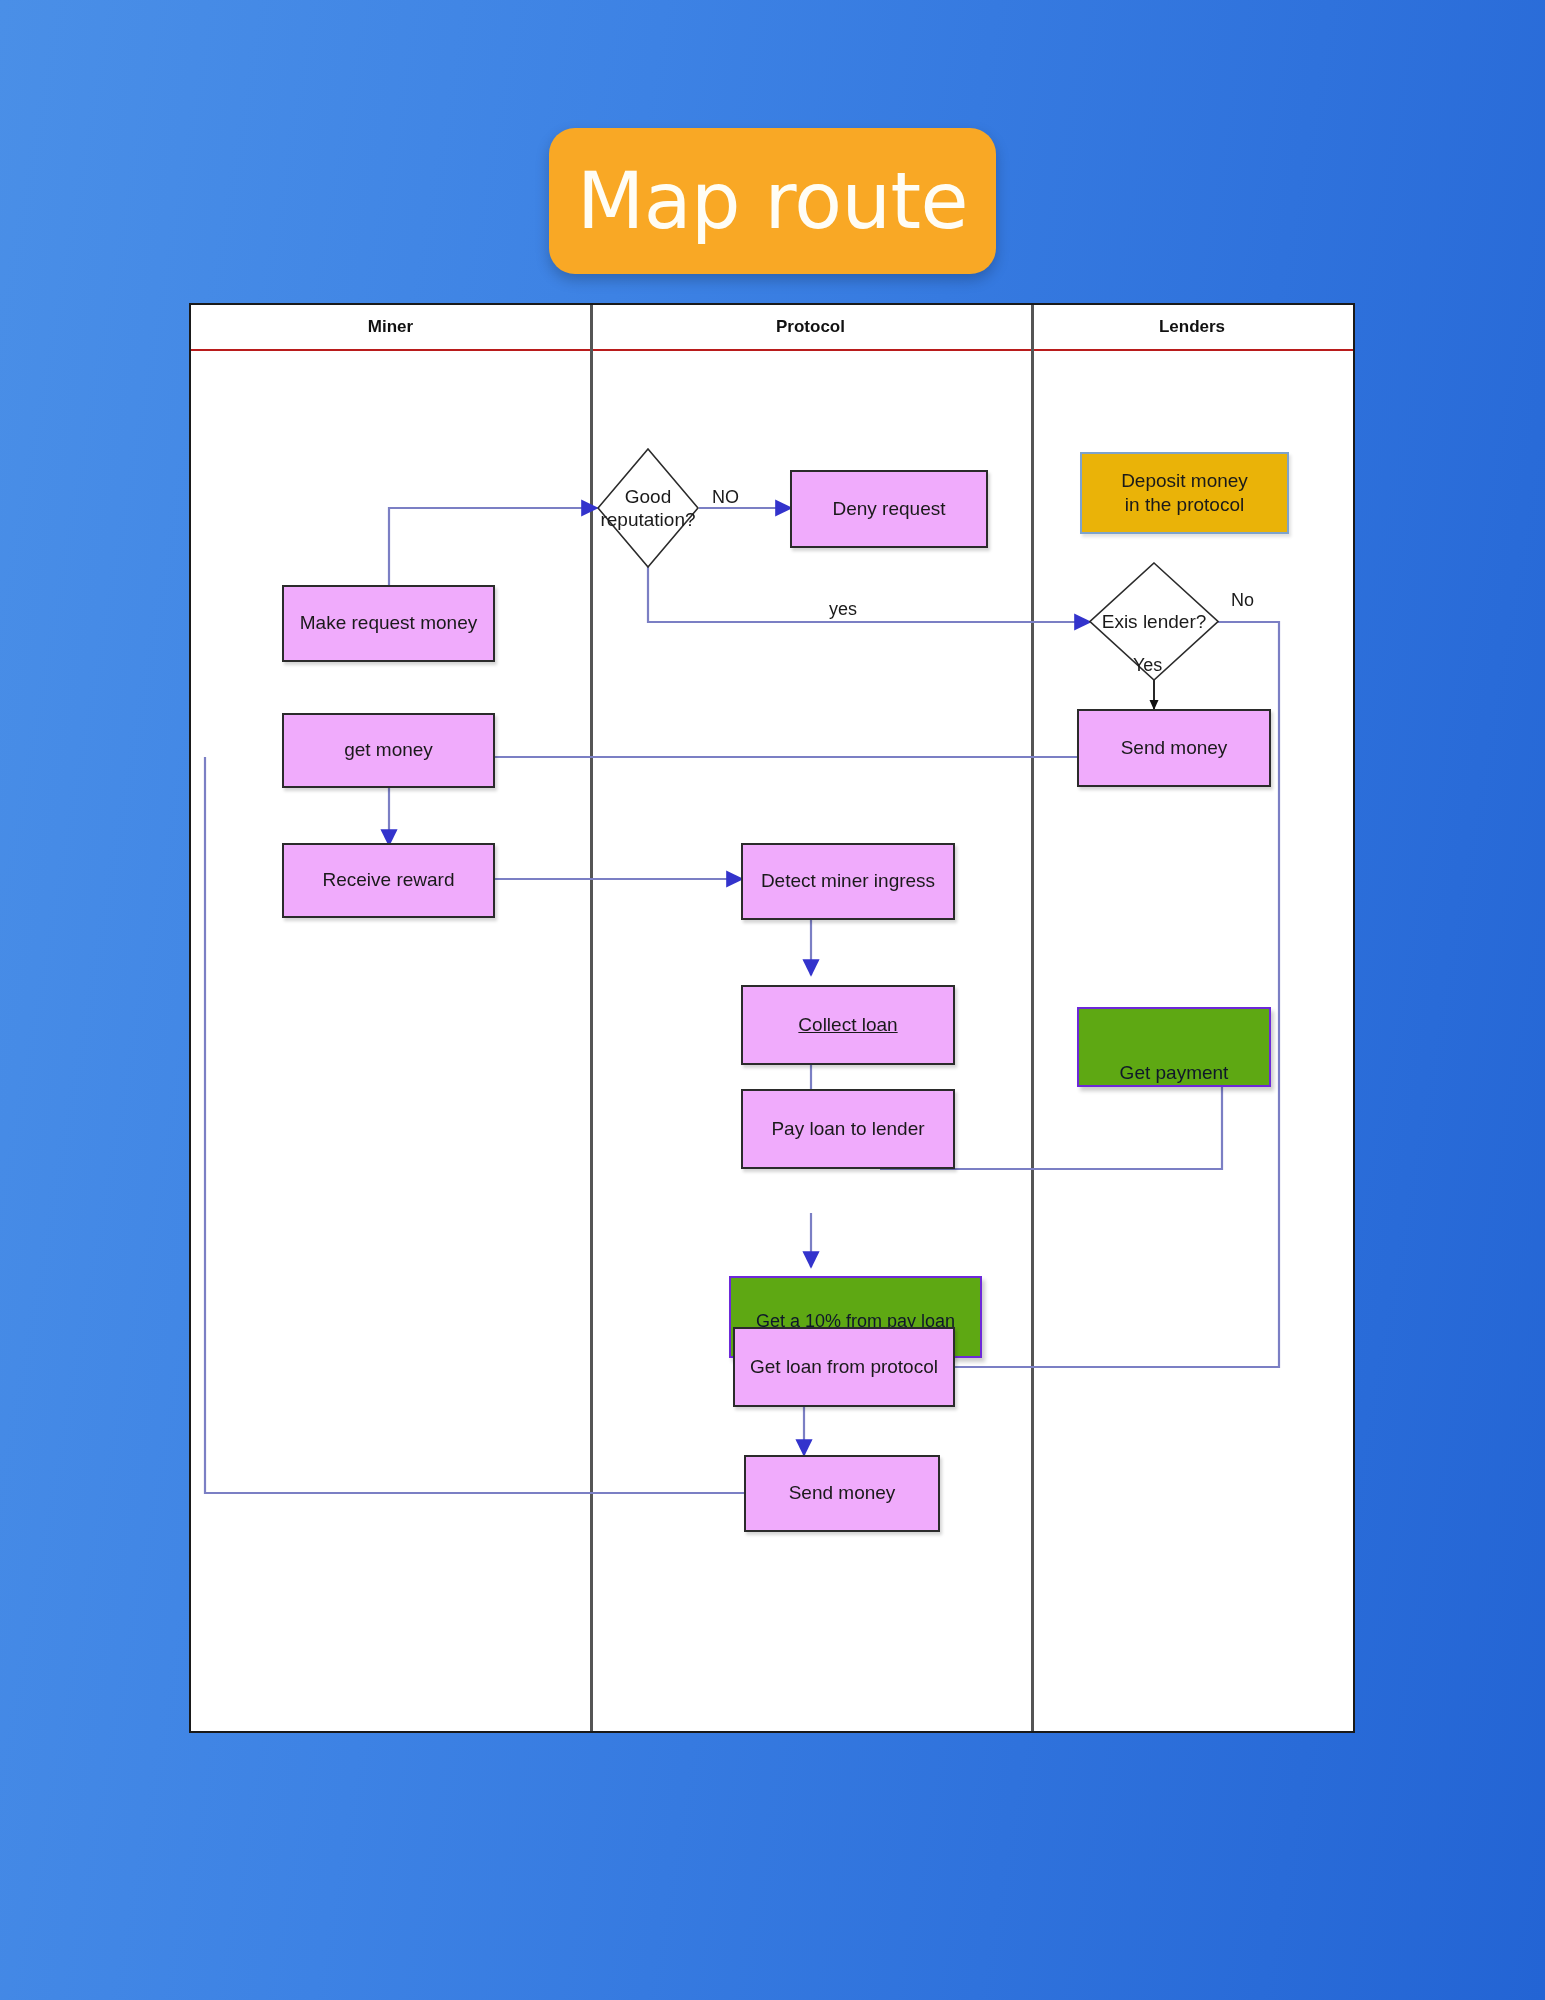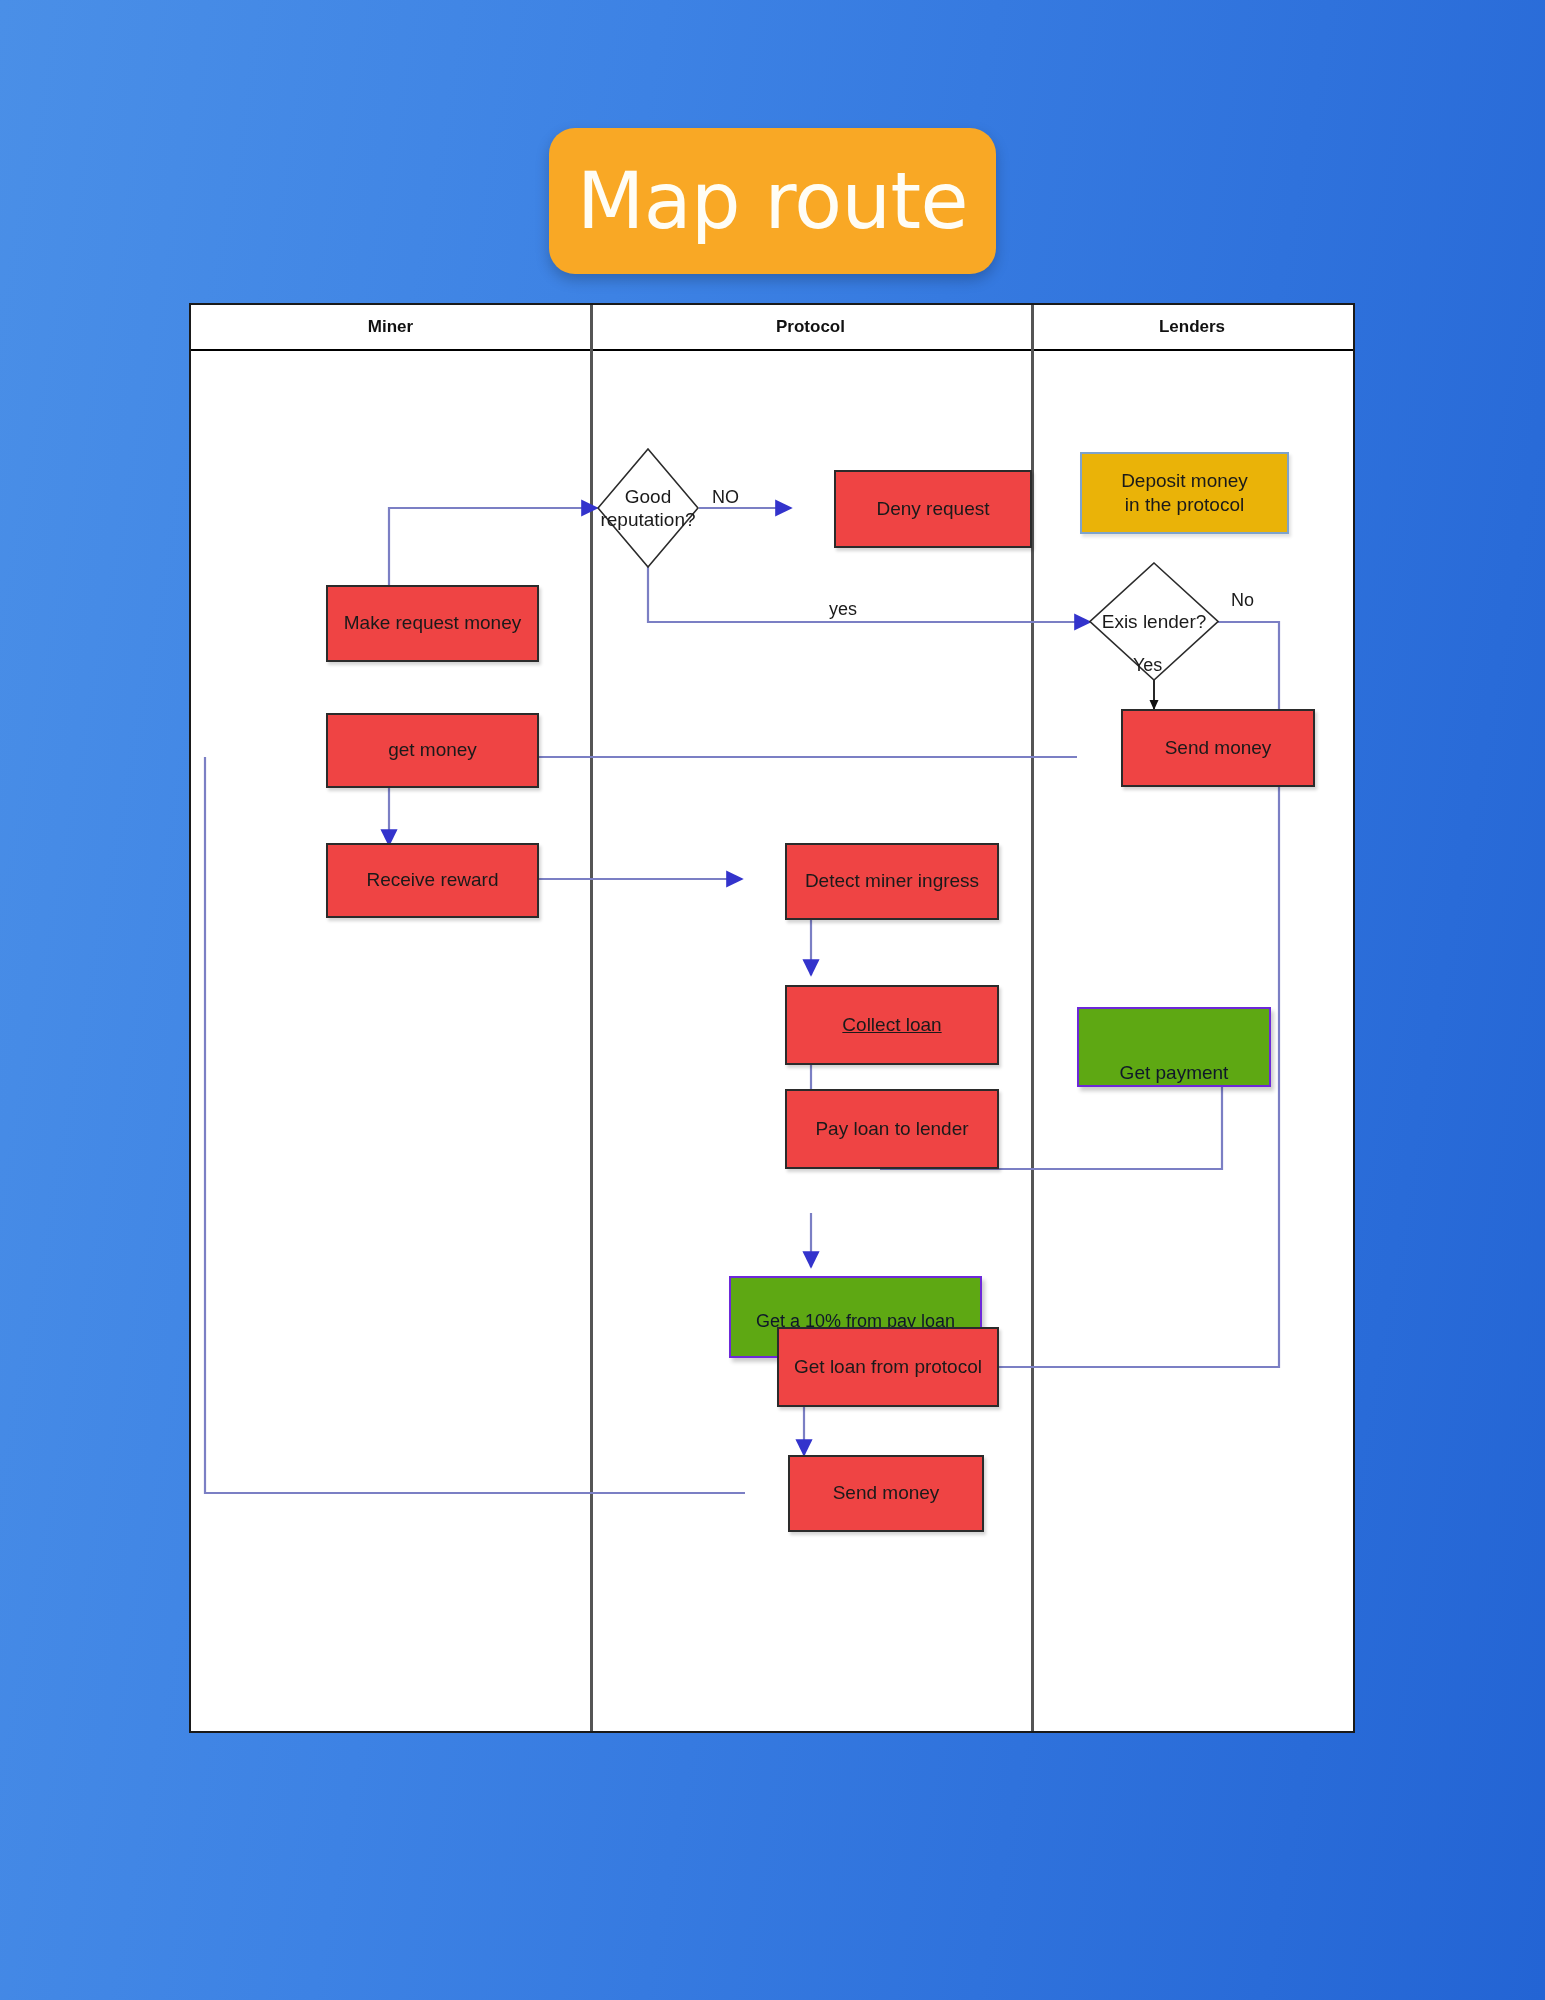--- a/index.html
+++ b/index.html
@@ -25,39 +25,38 @@
     white-space:nowrap;
   }
 
   
   .diagram{
     position:absolute;left:189px;top:303px;width:1166px;height:1430px;
     background:#ffffff;border:2px solid #1a1a1a;box-sizing:border-box;
   }
   .lane-header{
     position:absolute;top:0;height:46px;box-sizing:border-box;
-    border-bottom:2px solid #000000;
+    border-bottom:2px solid #b91c1c;
     display:flex;align-items:center;justify-content:center;
     font-size:17px;font-weight:bold;color:#111;
   }
   .lane-divider{
     position:absolute;top:0;bottom:0;width:3px;background:#555;
   }
 
   
   .node{
     position:absolute;box-sizing:border-box;
     display:flex;align-items:center;justify-content:center;
     text-align:center;line-height:1.28;
     font-size:19px;color:#1a1a1a;
   }
   .box{
-    background:#ef4444;border:2px solid #2b2b2b;
+    background:#f0abfc;border:2px solid #2b2b2b;
     box-shadow:2px 3px 3px rgba(0,0,0,.17);
-    margin-left:44px;
   }
   .box-blue{
     background:#eab308;border:2px solid #7ea3cc;
     box-shadow:2px 3px 3px rgba(0,0,0,.12);
   }
   .box-green{
     background:#5ea813;border:2px solid #6d28d9;color:#0f172a;
     box-shadow:3px 4px 4px rgba(0,0,0,.20);
     align-items:flex-end;
   }

